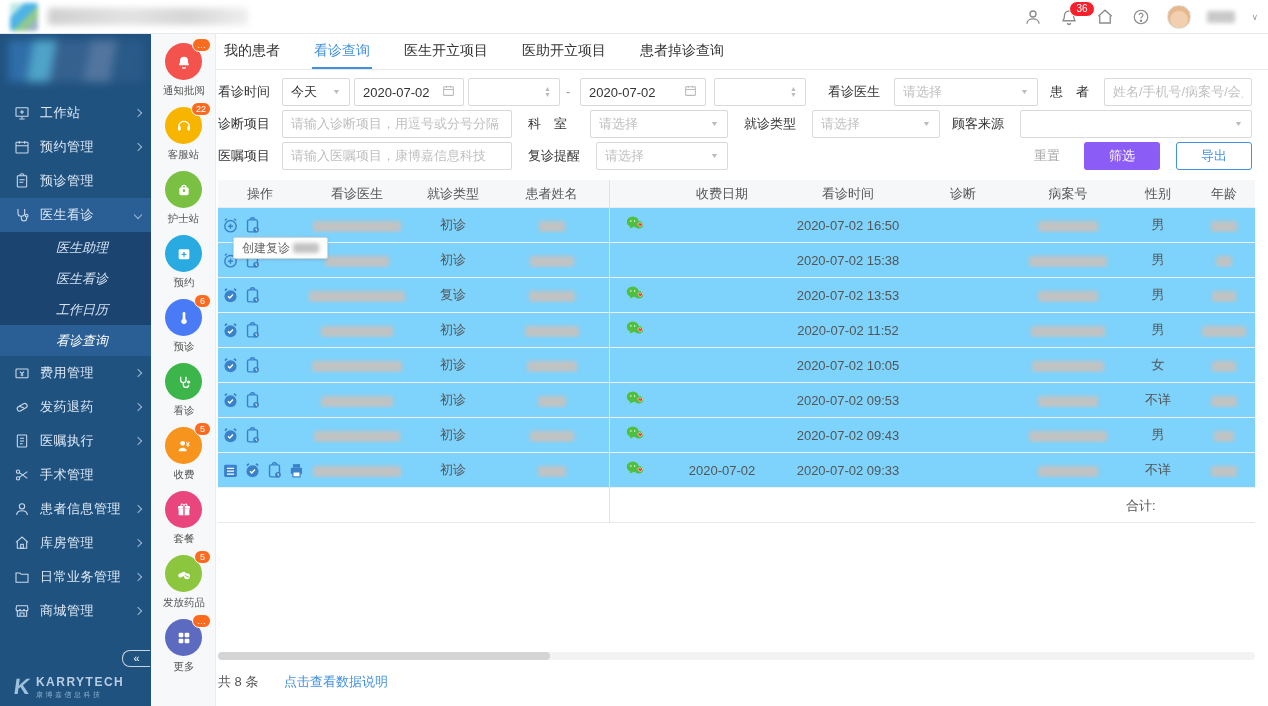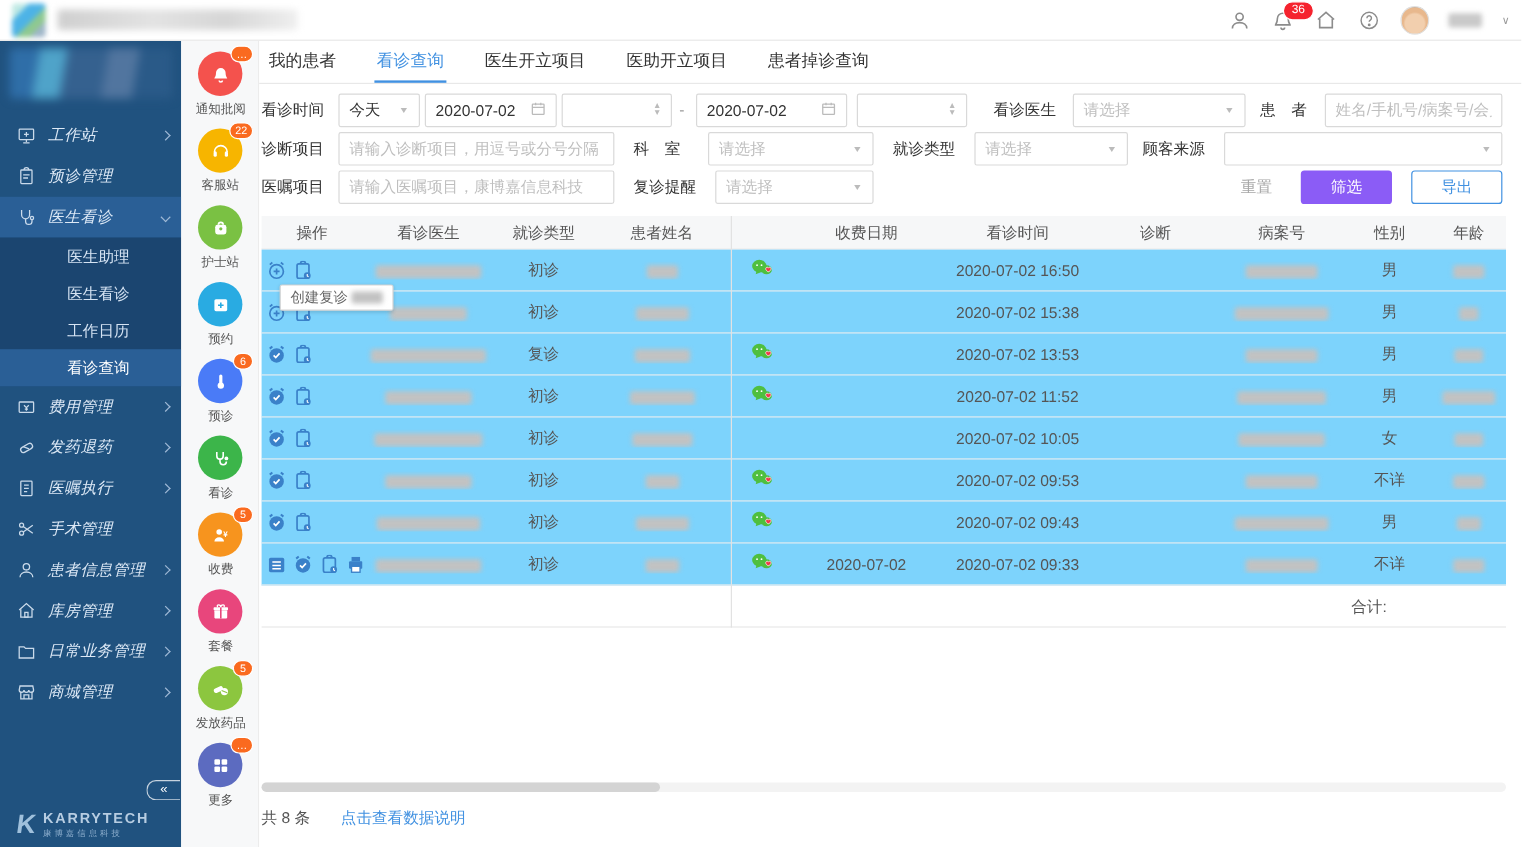--- a/index.html
+++ b/index.html
@@ -21,29 +21,29 @@
      background:radial-gradient(circle at 50% 62%, #f2cfae 0 45%, #e8b88d 55%), linear-gradient(#403430 0 40%, #f2cfae 41%);
      border:1px solid #e0e0e0; filter:blur(.6px); }
   .tb-name { width:28px; height:12px; background:#c9c9c9; border-radius:2px; filter:blur(2px); }
   .tb-caret { color:#999; font-size:9px; }
 
   
   .sidebar { position:absolute; left:0; top:34px; width:151px; height:672px; background:#20527f; color:#e9f1fa; }
   .sb-logo { position:absolute; left:8px; top:6px; width:136px; height:42px; border-radius:3px;
      background:linear-gradient(100deg,#2f6ea8 0 18%,#4fa3c9 18% 34%,#35618f 34% 58%,#51759f 58% 76%,#2a5a88 76%); filter:blur(4px); }
   .sb-menu { position:absolute; left:0; top:62px; width:151px; }
-  .sb-item { height:34px; display:flex; align-items:center; padding:0 10px 0 14px; font-size:13px; cursor:pointer; color:#dde9f6;font-style:italic; }
+  .sb-item { height:34px; display:flex; align-items:center; padding:0 10px 0 14px; font-size:13px; cursor:pointer; color:#dde9f6; }
   .sb-item .mi { width:16px; height:16px; margin-right:10px; opacity:.9; flex:none; display:flex; align-items:center; }
   .sb-item .lbl { flex:1; letter-spacing:.5px; white-space:nowrap; }
   .chev { width:6px; height:6px; border-right:1.4px solid #9fb9d6; border-bottom:1.4px solid #9fb9d6; flex:none; }
   .chev.r { transform:rotate(-45deg); }
   .chev.d { transform:rotate(45deg); }
   .sb-item.expanded { background:#2a5f96; }
   .sb-sub { background:#1b4570; }
-  .sb-subitem { height:31px; display:flex; align-items:center; padding-left:56px; font-size:13px; color:#d5e3f3; cursor:pointer; }
+  .sb-subitem { height:31px; display:flex; align-items:center; padding-left:56px; font-size:13px; color:#d5e3f3; cursor:pointer;font-style:italic; }
   .sb-subitem.active { background:#2a5f96; color:#fff; }
   .sb-collapse { position:absolute; right:1px; top:616px; width:28px; height:17px; border:1px solid rgba(255,255,255,.75);
      border-radius:8px 0 0 8px; border-right:none; color:#fff; font-size:11px; line-height:15px; text-align:center; cursor:pointer; }
   .sb-brand { position:absolute; left:14px; top:640px; display:flex; align-items:center; gap:6px; color:#a9c3dd; }
   .sb-brand-k { font-size:22px; font-weight:bold; color:#9fc0dc; transform:skewX(-8deg); }
   .sb-brand-name { font-size:12px; font-weight:bold; letter-spacing:1.5px; color:#b7cde2; }
   .sb-brand-sub { font-size:7px; letter-spacing:2.5px; color:#8fb0cf; margin-top:1px; }
 
   
   .rail { position:absolute; left:151px; top:34px; width:65px; height:672px; background:#f7f8f9; border-right:1px solid #ececec; overflow:hidden; }
@@ -149,20 +149,30 @@
               <rect x="3" y="4" width="18" height="13" rx="1"></rect>
               <path d="M12 17v3M8 21h8M9 10.5h6M12 7.5v6"></path>
             </svg>
           </span>
     <span class="lbl">工作站</span>
           <span class="chev r"></span>
         </div>
         <div class="sb-item">
           <span class="mi">
             <svg width="16" height="16" viewBox="0 0 24 24" fill="none" stroke="currentColor" stroke-width="1.6">
+              <rect x="3" y="5" width="18" height="16" rx="1"></rect>
+              <path d="M8 3v4M16 3v4M3 10h18"></path>
+            </svg>
+          </span>
+    <span class="lbl">预约管理</span>
+          <span class="chev r"></span>
+        </div>
+        <div class="sb-item">
+          <span class="mi">
+            <svg width="16" height="16" viewBox="0 0 24 24" fill="none" stroke="currentColor" stroke-width="1.6">
               <rect x="5" y="4" width="14" height="17" rx="1"></rect>
               <path d="M9 4a3 3 0 0 1 6 0M8 10h8M8 14h6"></path>
             </svg>
           </span>
     <span class="lbl">预诊管理</span>
         </div>
         <div class="sb-item expanded">
           <span class="mi">
             <svg width="16" height="16" viewBox="0 0 24 24" fill="none" stroke="currentColor" stroke-width="1.6">
               <path d="M6 3v6a5 5 0 0 0 10 0V3"></path>

